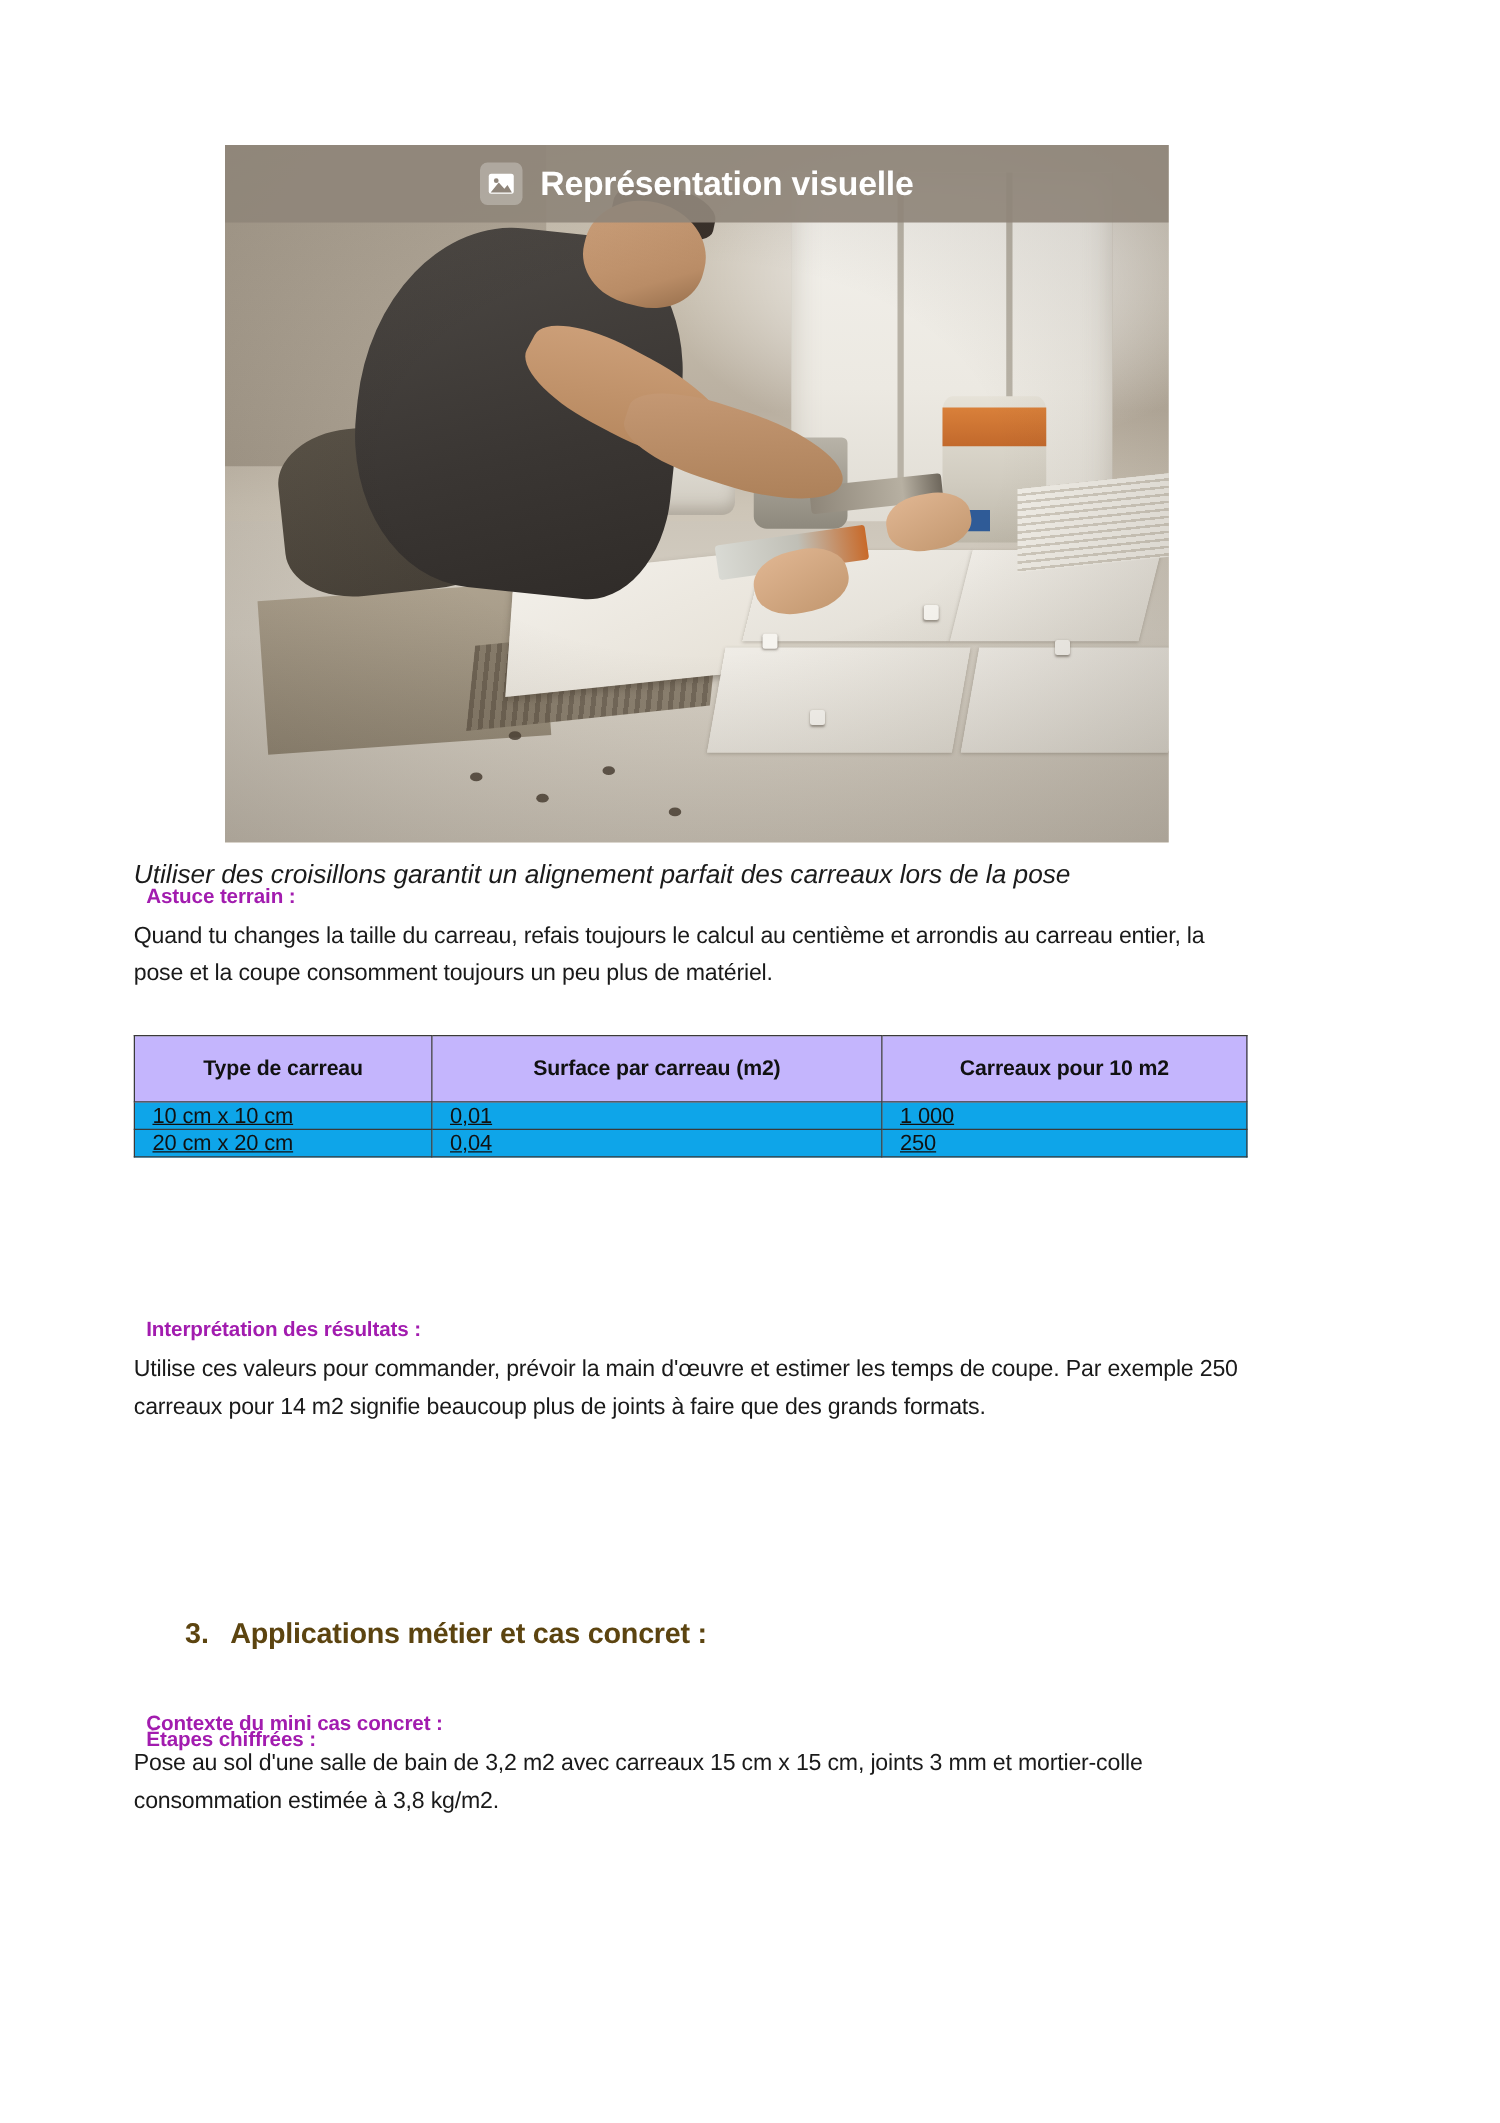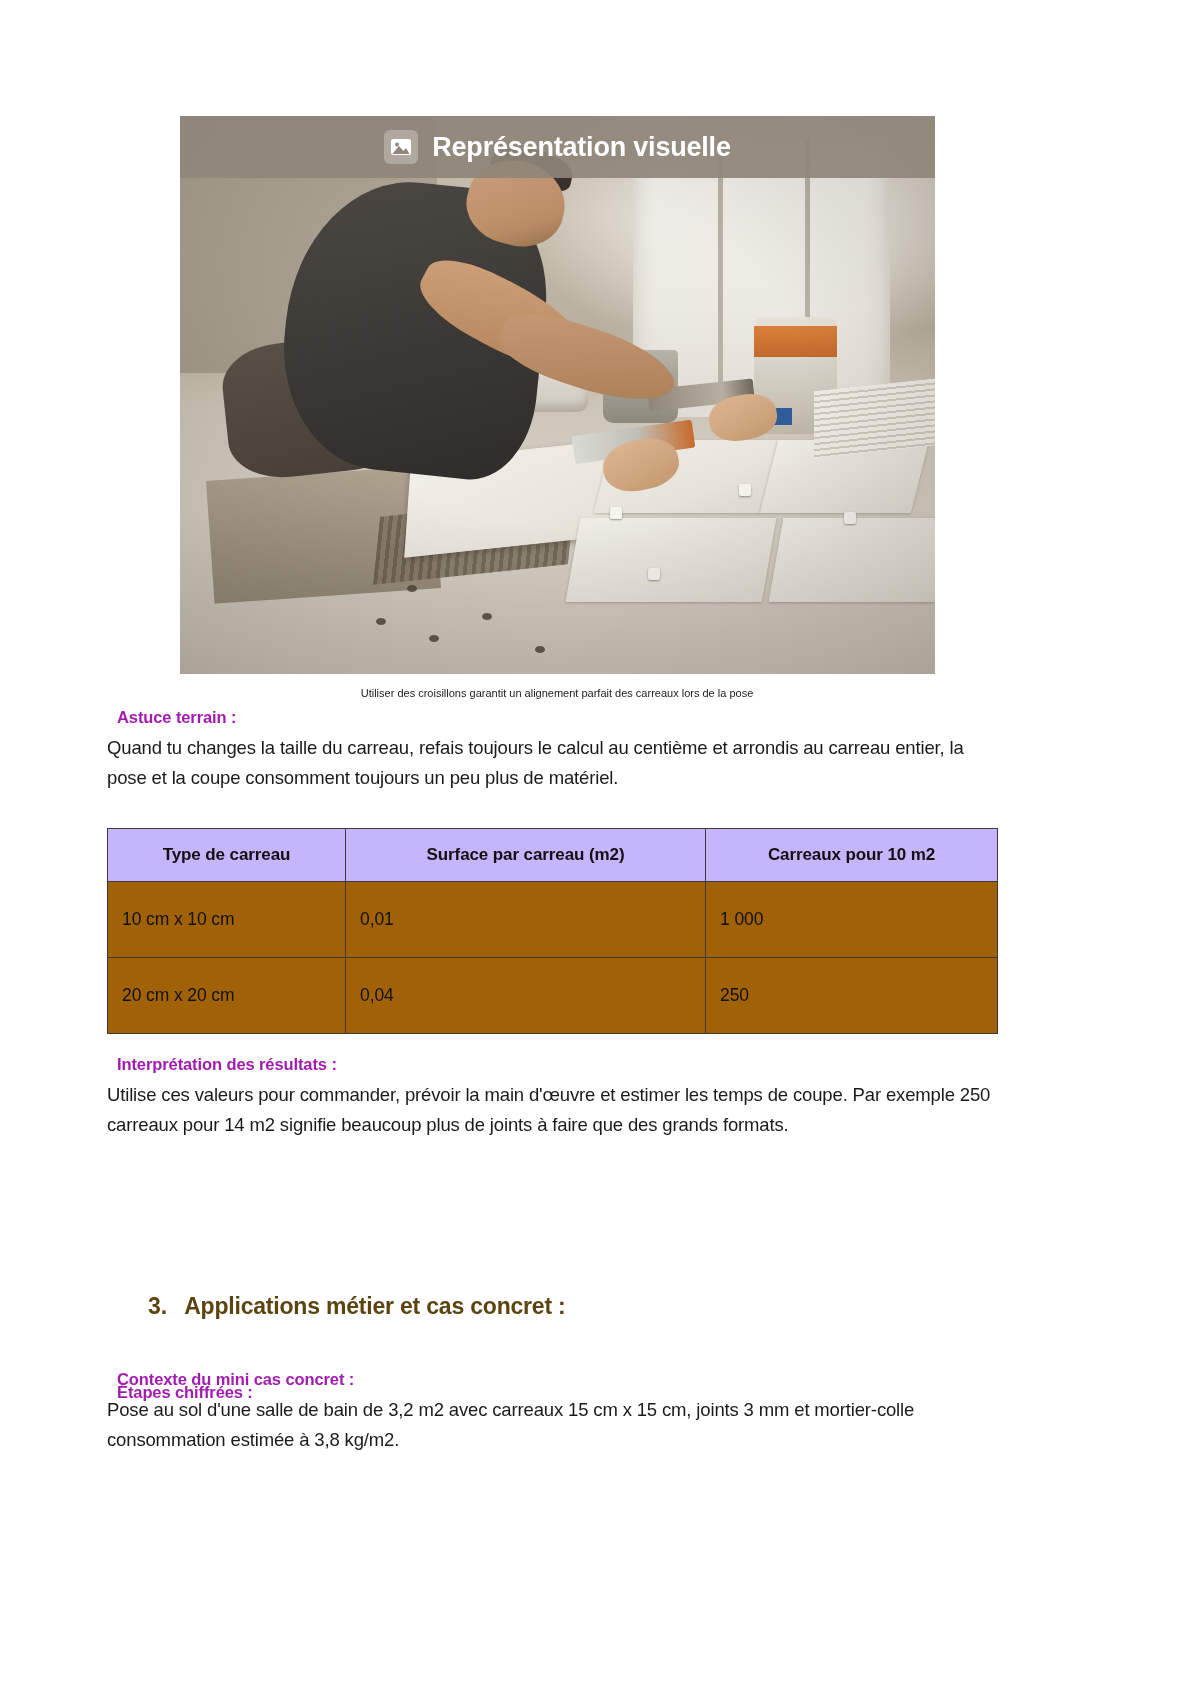--- a/index.html
+++ b/index.html
@@ -283,22 +283,23 @@
     color: #ffffff;
     font-size: 27px;
     font-weight: 700;
     letter-spacing: -0.2px;
   }
 
   .fig-caption {
     width: 900px;
     margin-top: 12px;
     margin-left: -73px;
-    text-align: center;
-    font-size: 11px;
+    text-align: left;
+    font-style: italic;
+    font-size: 21px;
     color: #1b1b1b;
     line-height: 1.3;
   }
 
   
   .block {
     position: absolute;
     left: 107px;
     width: 890px;
   }
@@ -338,23 +339,24 @@
     background: #c4b5fd;
     font-size: 17px;
     font-weight: 700;
     padding: 16px 14px;
     text-align: center;
     letter-spacing: -0.1px;
   }
   table.data th.first { text-align: center; }
   table.data td {
     font-size: 17.5px;
-    padding: 27px 14px;
-    background: #a16207;
+    padding: 0 14px;
+    background: #0ea5e9;
     letter-spacing: -0.1px;
+    text-decoration: underline;
   }
   col.c1 { width: 238px; }
   col.c2 { width: 360px; }
   col.c3 { width: 292px; }
 
   
   .sec-head {
     position: absolute;
     left: 148px;
     top: 1293px;

